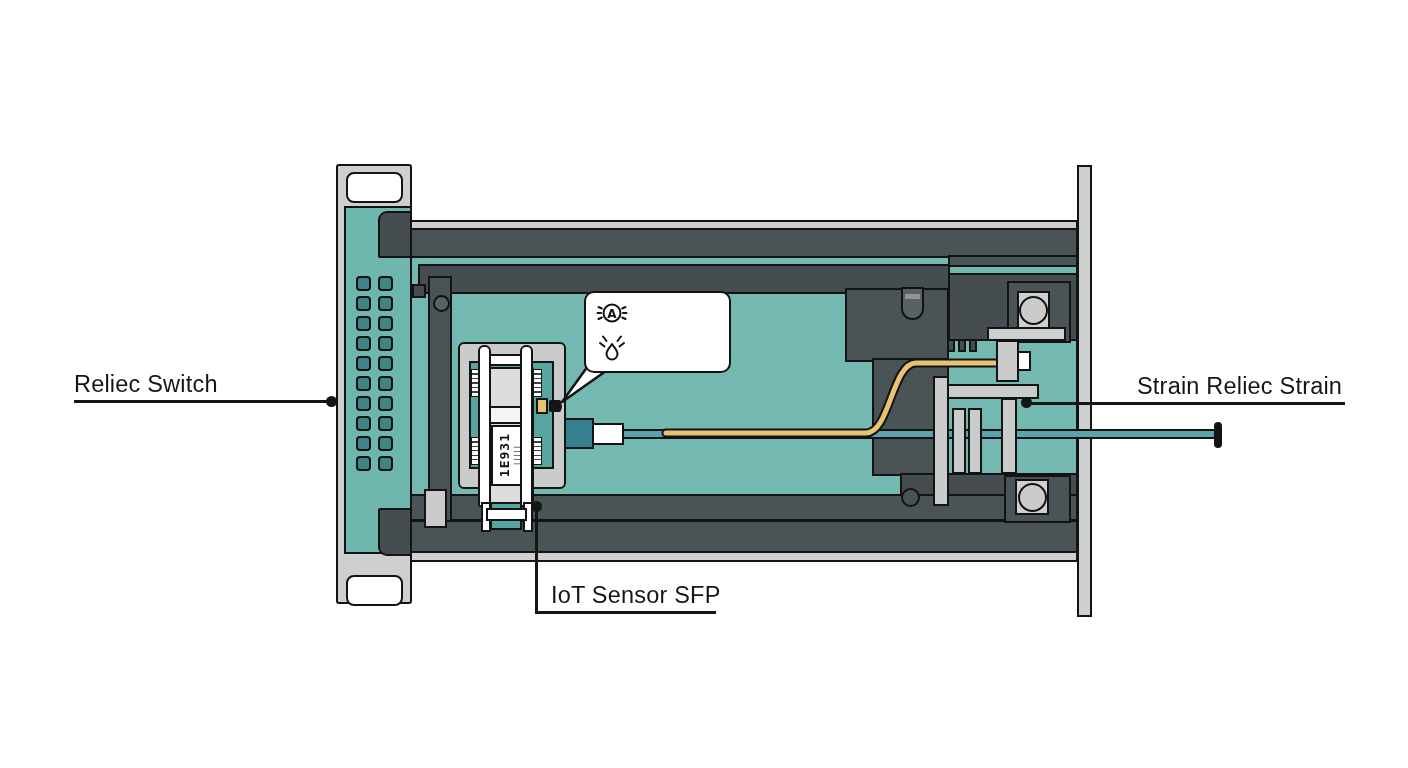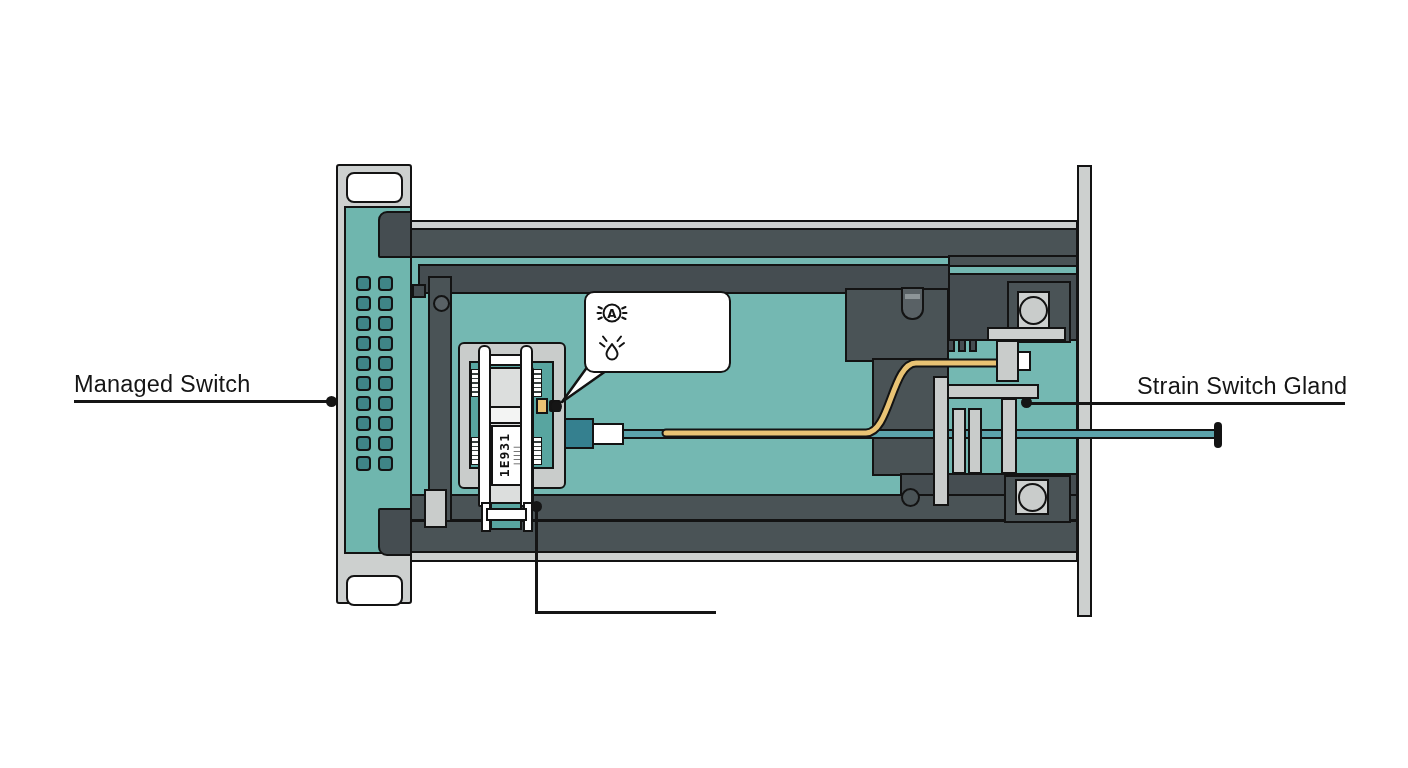--- a/index.html
+++ b/index.html
@@ -163,25 +163,26 @@
           <line x1="4" y1="10" x2="8.5" y2="13.5"></line>
             <line x1="7" y1="3.5" x2="10.5" y2="8"></line>
           <line x1="28" y1="10" x2="23.5" y2="13.5"></line>
             <line x1="25" y1="3.5" x2="21.5" y2="8"></line>
         </g>
         <path d="M16 11 C13.4 15.2 10.5 17.6 10.5 21 a5.5 5.5 0 0 0 11 0 C21.5 17.6 18.6 15.2 16 11 Z" fill="none" stroke="#131313" stroke-width="2" stroke-linejoin="round"></path>
       </svg>
     </div>
   </div>
 
-  <div class="lbl" style="left:74px;top:371px;">Managed Switch</div>
+  <div class="lbl" style="left:74px;top:371px;">Reliec Switch</div>
   <div class="lead" style="left:74px;top:400px;width:258px;height:2.5px;"></div>
   <div class="dot" style="left:326px;top:396px;width:11px;height:11px;"></div>
 
-  <div class="lbl" style="left:1137px;top:373px;">Strain Switch Gland</div>
+  <div class="lbl" style="left:1137px;top:373px;">Strain Reliec Strain</div>
   <div class="lead" style="left:1026px;top:402px;width:319px;height:2.5px;"></div>
   <div class="dot" style="left:1021px;top:397px;width:11px;height:11px;"></div>
 
+  <div class="lbl" style="left:551px;top:582px;">IoT Sensor SFP</div>
   <div class="lead" style="left:535px;top:506px;width:2.5px;height:107px;"></div>
   <div class="lead" style="left:535px;top:611px;width:181px;height:2.5px;"></div>
   <div class="dot" style="left:531px;top:501px;width:11px;height:11px;"></div>
 
 </div>
 
 </body></html>

